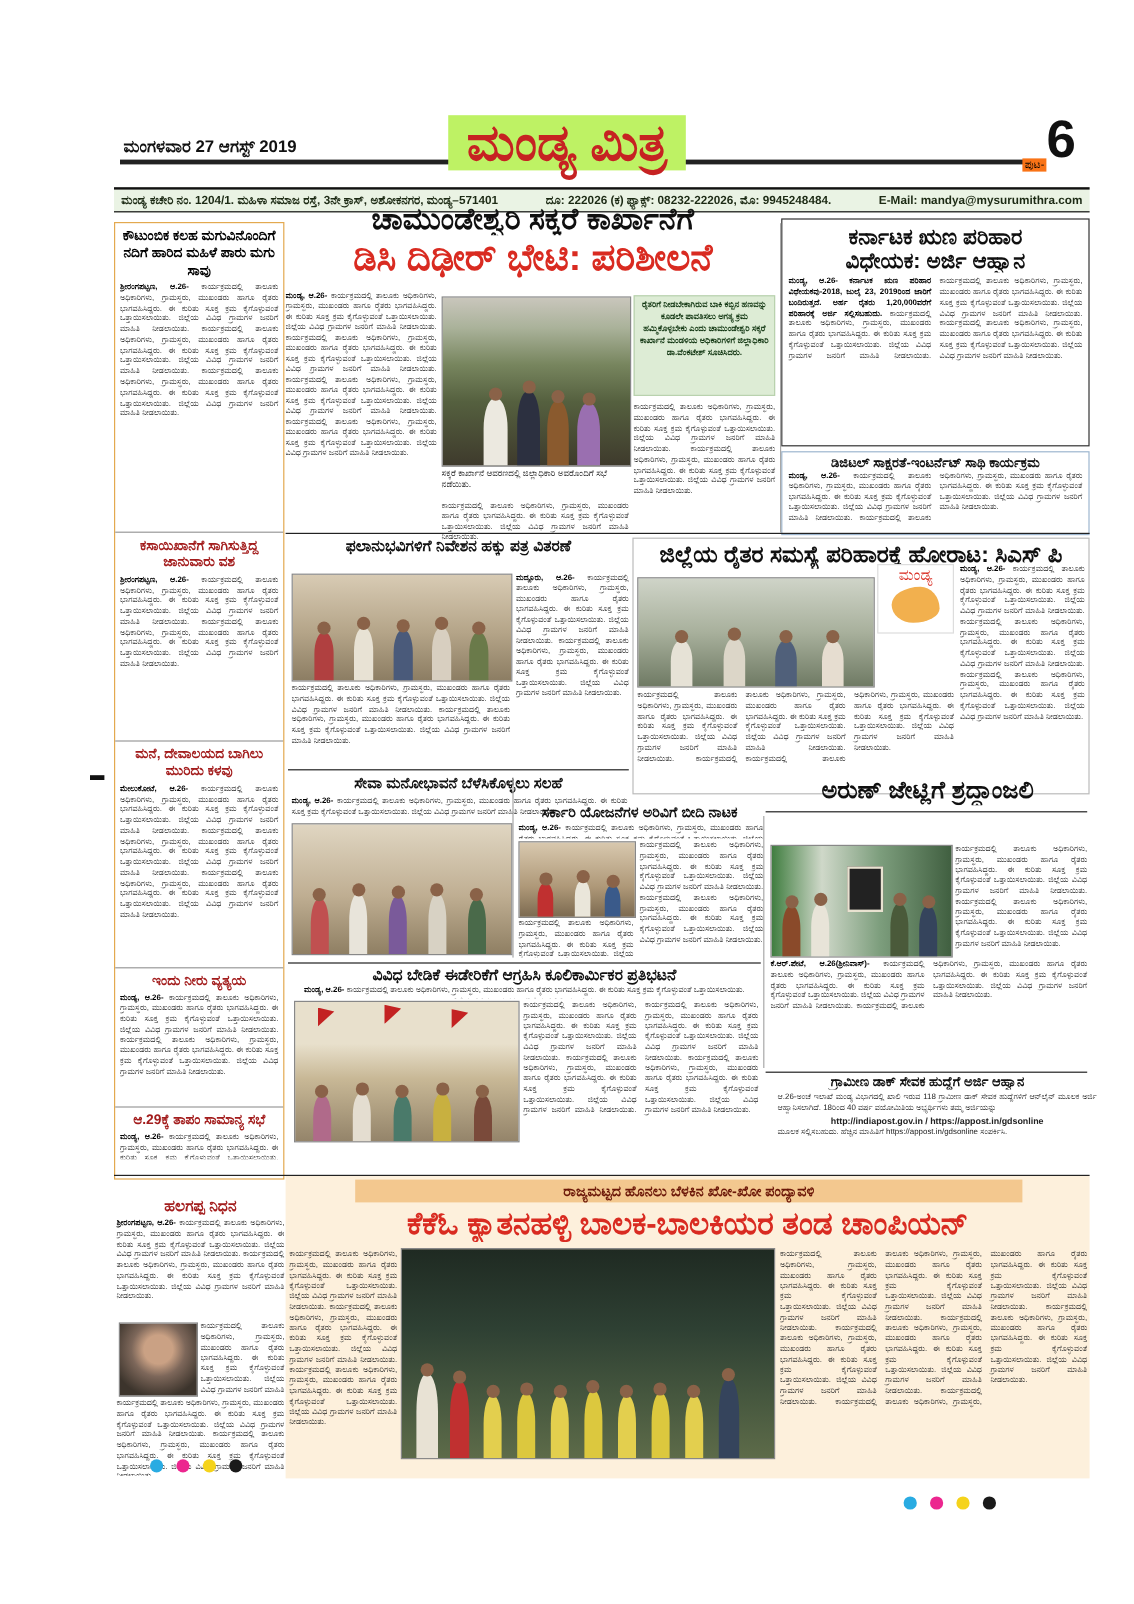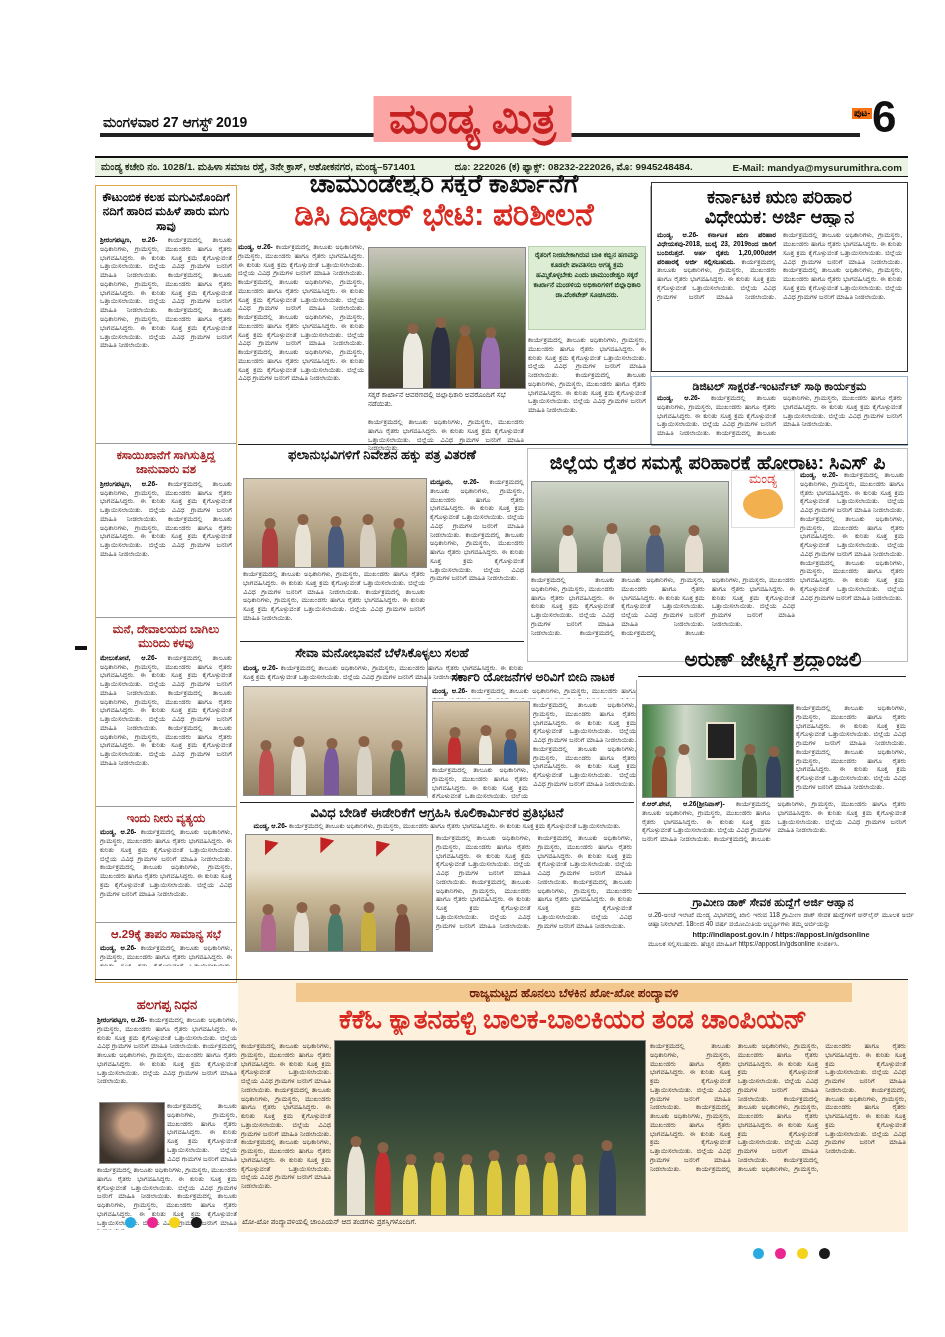--- a/index.html
+++ b/index.html
@@ -30,29 +30,29 @@
   .dot{display:inline-block;width:11px;height:11px;border-radius:50%;margin-right:11px}
   .caption{font-weight:normal;font-size:7.2px;line-height:1.3;color:#111;overflow:hidden}
 </style>
 </head>
 <body>
 
 <div id="page">
 
   <div class="abs" style="left:103px;top:114px;font-size:14px;font-weight:bold;color:#111">ಮಂಗಳವಾರ 27 ಆಗಸ್ಟ್ 2019</div>
   <div class="rule" style="left:100px;top:133px;width:760px;height:4px"></div>
-  <div class="abs" style="left:50%;top:96px;transform:translateX(-50%);background:#fca5a5;padding:0 16px;
+  <div class="abs" style="left:50%;top:96px;transform:translateX(-50%);background:#bef264;padding:0 16px;
        font-size:42px;font-weight:bold;color:var(--masthead_red);line-height:1.1">ಮಂಡ್ಯ ಮಿತ್ರ</div>
-  <div class="abs" style="left:852px;top:108px;font-size:9px;font-weight:bold;background:#f97316;padding:0 2px">ಪುಟ-</div>
+  <div class="abs" style="left:852px;top:132px;font-size:9px;font-weight:normal;background:#f97316;padding:0 2px">ಪುಟ-</div>
   <div class="abs" style="left:872px;top:92px;font-size:44px;font-weight:bold;color:#111">6</div>
 
   <div class="abs" style="left:95px;top:156px;width:813px;height:21px;background:var(--address_bg);
        border-top:2px solid #111;border-bottom:1.5px solid #111;display:flex;align-items:center;
        justify-content:space-between;padding:0 6px;box-sizing:border-box;font-size:9.8px;font-weight:bold;color:#1c2a14">
-    <span>ಮಂಡ್ಯ ಕಚೇರಿ ನಂ. 1028/1. ಮಹಿಳಾ ಸಮಾಜ ರಸ್ತೆ, 3ನೇ ಕ್ರಾಸ್, ಅಶೋಕನಗರ, ಮಂಡ್ಯ–571401</span>
+    <span>ಮಂಡ್ಯ ಕಚೇರಿ ನಂ. 1204/1. ಮಹಿಳಾ ಸಮಾಜ ರಸ್ತೆ, 3ನೇ ಕ್ರಾಸ್, ಅಶೋಕನಗರ, ಮಂಡ್ಯ–571401</span>
     <span>ದೂ: 222026 (ಕ) ಫ್ಯಾಕ್ಸ್: 08232-222026, ಮೊ: 9945248484.</span>
     <span>E-Mail: mandya@mysurumithra.com</span>
   </div>
 
   <div class="abs" style="left:95px;top:185px;width:142px;height:798px;border:1.5px solid var(--box_border_orange);
        box-sizing:border-box;background:#fff">
     <div class="lart" style="height:252px">
       <div class="lhl">ಕೌಟುಂಬಿಕ ಕಲಹ ಮಗುವಿನೊಂದಿಗೆ ನದಿಗೆ ಹಾರಿದ ಮಹಿಳೆ ಪಾರು ಮಗು ಸಾವು</div>
       <div class="body" style="height:188px"><b>ಶ್ರೀರಂಗಪಟ್ಟಣ, ಆ.26-</b> <span>ಕಾರ್ಯಕ್ರಮದಲ್ಲಿ ತಾಲೂಕು ಅಧಿಕಾರಿಗಳು, ಗ್ರಾಮಸ್ಥರು, ಮುಖಂಡರು ಹಾಗೂ ರೈತರು ಭಾಗವಹಿಸಿದ್ದರು. ಈ ಕುರಿತು ಸೂಕ್ತ ಕ್ರಮ ಕೈಗೊಳ್ಳುವಂತೆ ಒತ್ತಾಯಿಸಲಾಯಿತು. ಜಿಲ್ಲೆಯ ವಿವಿಧ ಗ್ರಾಮಗಳ ಜನರಿಗೆ ಮಾಹಿತಿ ನೀಡಲಾಯಿತು. ಕಾರ್ಯಕ್ರಮದಲ್ಲಿ ತಾಲೂಕು ಅಧಿಕಾರಿಗಳು, ಗ್ರಾಮಸ್ಥರು, ಮುಖಂಡರು ಹಾಗೂ ರೈತರು ಭಾಗವಹಿಸಿದ್ದರು. ಈ ಕುರಿತು ಸೂಕ್ತ ಕ್ರಮ ಕೈಗೊಳ್ಳುವಂತೆ ಒತ್ತಾಯಿಸಲಾಯಿತು. ಜಿಲ್ಲೆಯ ವಿವಿಧ ಗ್ರಾಮಗಳ ಜನರಿಗೆ ಮಾಹಿತಿ ನೀಡಲಾಯಿತು. ಕಾರ್ಯಕ್ರಮದಲ್ಲಿ ತಾಲೂಕು ಅಧಿಕಾರಿಗಳು, ಗ್ರಾಮಸ್ಥರು, ಮುಖಂಡರು ಹಾಗೂ ರೈತರು ಭಾಗವಹಿಸಿದ್ದರು. ಈ ಕುರಿತು ಸೂಕ್ತ ಕ್ರಮ ಕೈಗೊಳ್ಳುವಂತೆ ಒತ್ತಾಯಿಸಲಾಯಿತು. ಜಿಲ್ಲೆಯ ವಿವಿಧ ಗ್ರಾಮಗಳ ಜನರಿಗೆ ಮಾಹಿತಿ ನೀಡಲಾಯಿತು.</span></div>
     </div>
@@ -270,21 +270,20 @@
     <i class="fig" style="left:13%;width:16px;height:64px;background:#c03030"></i>
     <i class="fig" style="left:22%;width:15px;height:52px;background:#e3cf4e"></i>
     <i class="fig" style="left:31%;width:15px;height:54px;background:#dcc83e"></i>
     <i class="fig" style="left:40%;width:15px;height:52px;background:#e3cf4e"></i>
     <i class="fig" style="left:49%;width:15px;height:56px;background:#dcc83e"></i>
     <i class="fig" style="left:58%;width:15px;height:52px;background:#e3cf4e"></i>
     <i class="fig" style="left:67%;width:15px;height:54px;background:#dcc83e"></i>
     <i class="fig" style="left:76%;width:15px;height:52px;background:#e3cf4e"></i>
     <i class="fig" style="left:85%;width:17px;height:66px;background:#35445c"></i>
   </div>
-  <div class="abs caption" style="left:242px;top:1217px;width:402px;height:14px">ಖೋ-ಖೋ ಪಂದ್ಯಾವಳಿಯಲ್ಲಿ ಚಾಂಪಿಯನ್ ಆದ ತಂಡಗಳು ಪ್ರಶಸ್ತಿಗಳೊಂದಿಗೆ.</div>
   <div class="abs body c3" style="left:650px;top:1042px;width:256px;height:186px">
     <span>ಕಾರ್ಯಕ್ರಮದಲ್ಲಿ ತಾಲೂಕು ಅಧಿಕಾರಿಗಳು, ಗ್ರಾಮಸ್ಥರು, ಮುಖಂಡರು ಹಾಗೂ ರೈತರು ಭಾಗವಹಿಸಿದ್ದರು. ಈ ಕುರಿತು ಸೂಕ್ತ ಕ್ರಮ ಕೈಗೊಳ್ಳುವಂತೆ ಒತ್ತಾಯಿಸಲಾಯಿತು. ಜಿಲ್ಲೆಯ ವಿವಿಧ ಗ್ರಾಮಗಳ ಜನರಿಗೆ ಮಾಹಿತಿ ನೀಡಲಾಯಿತು. ಕಾರ್ಯಕ್ರಮದಲ್ಲಿ ತಾಲೂಕು ಅಧಿಕಾರಿಗಳು, ಗ್ರಾಮಸ್ಥರು, ಮುಖಂಡರು ಹಾಗೂ ರೈತರು ಭಾಗವಹಿಸಿದ್ದರು. ಈ ಕುರಿತು ಸೂಕ್ತ ಕ್ರಮ ಕೈಗೊಳ್ಳುವಂತೆ ಒತ್ತಾಯಿಸಲಾಯಿತು. ಜಿಲ್ಲೆಯ ವಿವಿಧ ಗ್ರಾಮಗಳ ಜನರಿಗೆ ಮಾಹಿತಿ ನೀಡಲಾಯಿತು. ಕಾರ್ಯಕ್ರಮದಲ್ಲಿ ತಾಲೂಕು ಅಧಿಕಾರಿಗಳು, ಗ್ರಾಮಸ್ಥರು, ಮುಖಂಡರು ಹಾಗೂ ರೈತರು ಭಾಗವಹಿಸಿದ್ದರು. ಈ ಕುರಿತು ಸೂಕ್ತ ಕ್ರಮ ಕೈಗೊಳ್ಳುವಂತೆ ಒತ್ತಾಯಿಸಲಾಯಿತು. ಜಿಲ್ಲೆಯ ವಿವಿಧ ಗ್ರಾಮಗಳ ಜನರಿಗೆ ಮಾಹಿತಿ ನೀಡಲಾಯಿತು. ಕಾರ್ಯಕ್ರಮದಲ್ಲಿ ತಾಲೂಕು ಅಧಿಕಾರಿಗಳು, ಗ್ರಾಮಸ್ಥರು, ಮುಖಂಡರು ಹಾಗೂ ರೈತರು ಭಾಗವಹಿಸಿದ್ದರು. ಈ ಕುರಿತು ಸೂಕ್ತ ಕ್ರಮ ಕೈಗೊಳ್ಳುವಂತೆ ಒತ್ತಾಯಿಸಲಾಯಿತು. ಜಿಲ್ಲೆಯ ವಿವಿಧ ಗ್ರಾಮಗಳ ಜನರಿಗೆ ಮಾಹಿತಿ ನೀಡಲಾಯಿತು. ಕಾರ್ಯಕ್ರಮದಲ್ಲಿ ತಾಲೂಕು ಅಧಿಕಾರಿಗಳು, ಗ್ರಾಮಸ್ಥರು, ಮುಖಂಡರು ಹಾಗೂ ರೈತರು ಭಾಗವಹಿಸಿದ್ದರು. ಈ ಕುರಿತು ಸೂಕ್ತ ಕ್ರಮ ಕೈಗೊಳ್ಳುವಂತೆ ಒತ್ತಾಯಿಸಲಾಯಿತು. ಜಿಲ್ಲೆಯ ವಿವಿಧ ಗ್ರಾಮಗಳ ಜನರಿಗೆ ಮಾಹಿತಿ ನೀಡಲಾಯಿತು. ಕಾರ್ಯಕ್ರಮದಲ್ಲಿ ತಾಲೂಕು ಅಧಿಕಾರಿಗಳು, ಗ್ರಾಮಸ್ಥರು, ಮುಖಂಡರು ಹಾಗೂ ರೈತರು ಭಾಗವಹಿಸಿದ್ದರು. ಈ ಕುರಿತು ಸೂಕ್ತ ಕ್ರಮ ಕೈಗೊಳ್ಳುವಂತೆ ಒತ್ತಾಯಿಸಲಾಯಿತು. ಜಿಲ್ಲೆಯ ವಿವಿಧ ಗ್ರಾಮಗಳ ಜನರಿಗೆ ಮಾಹಿತಿ ನೀಡಲಾಯಿತು.</span>
   </div>
 
   <div class="vrule" style="left:650px;top:186px;height:258px"></div>
   <div class="vrule" style="left:636px;top:680px;height:210px"></div>
 
   <div class="abs" style="left:125px;top:1214px">
     <span class="dot" style="background:var(--cyan)"></span><span class="dot" style="background:var(--magenta)"></span><span class="dot" style="background:var(--yellow)"></span><span class="dot" style="background:var(--black)"></span>
   </div>

